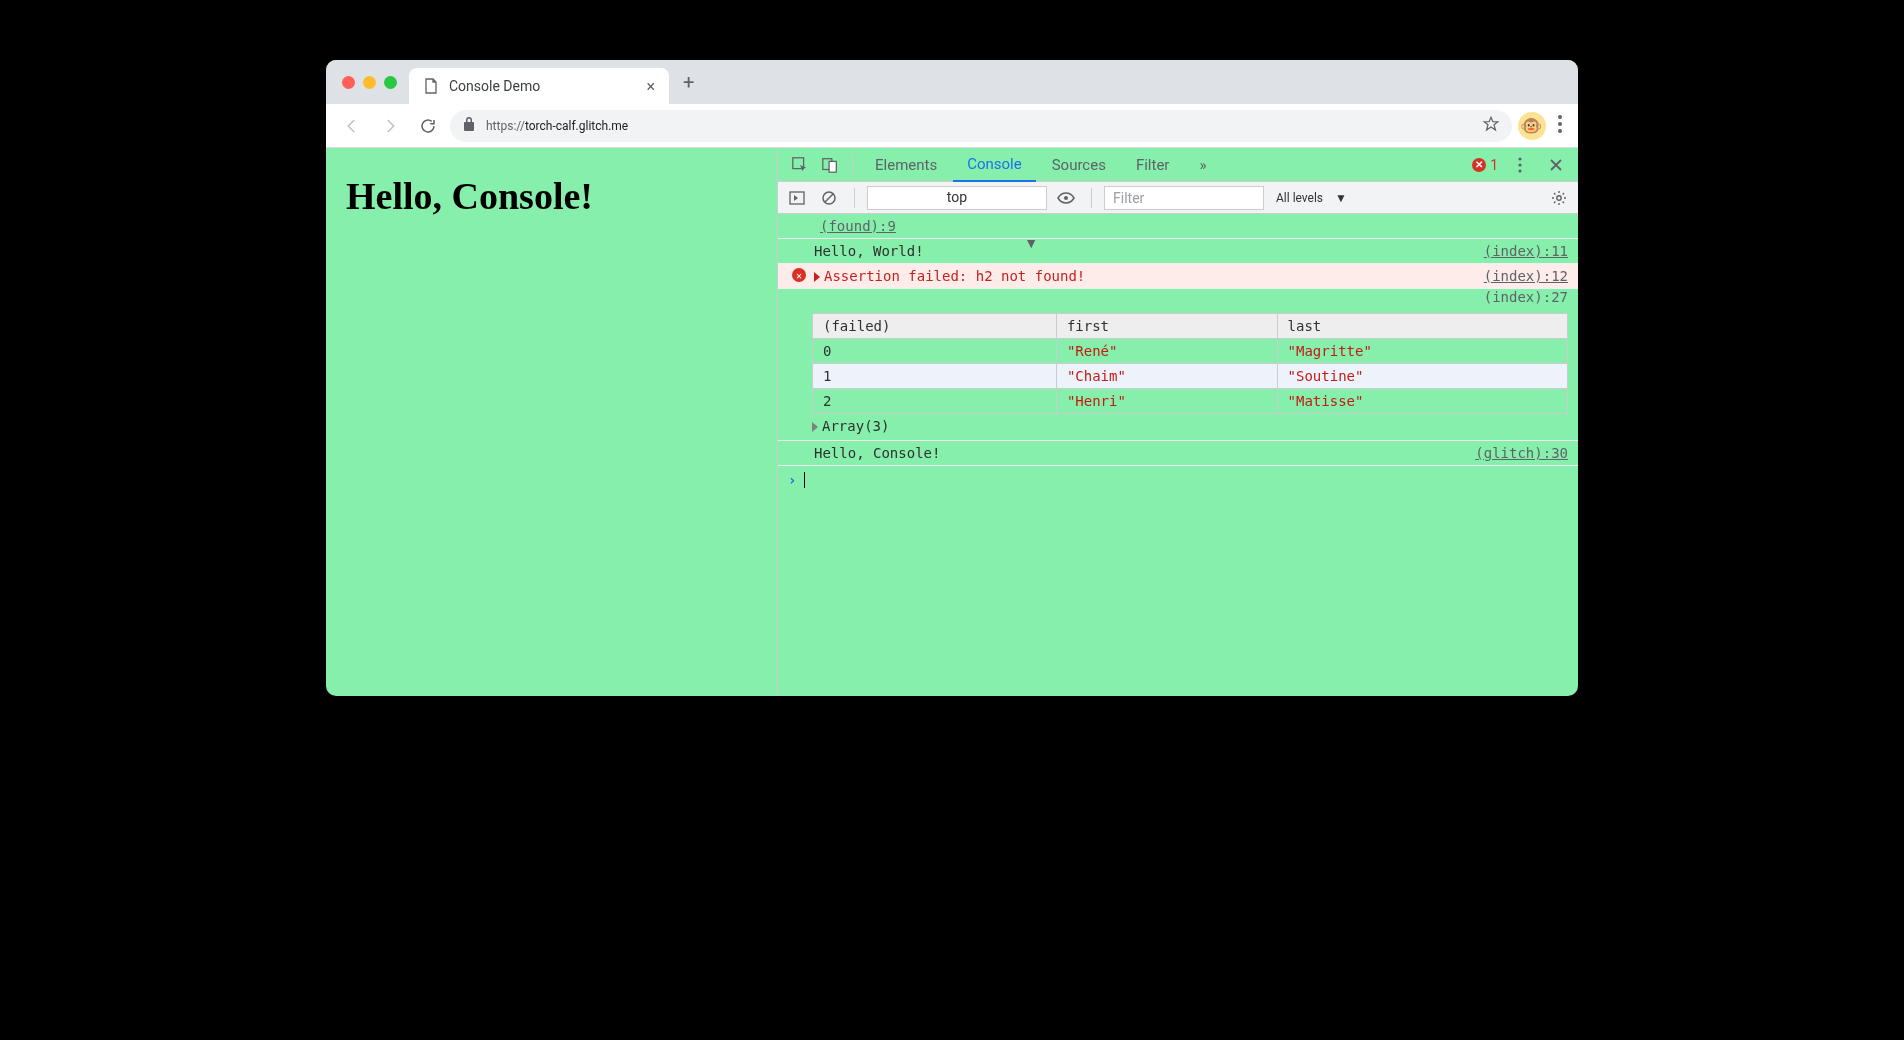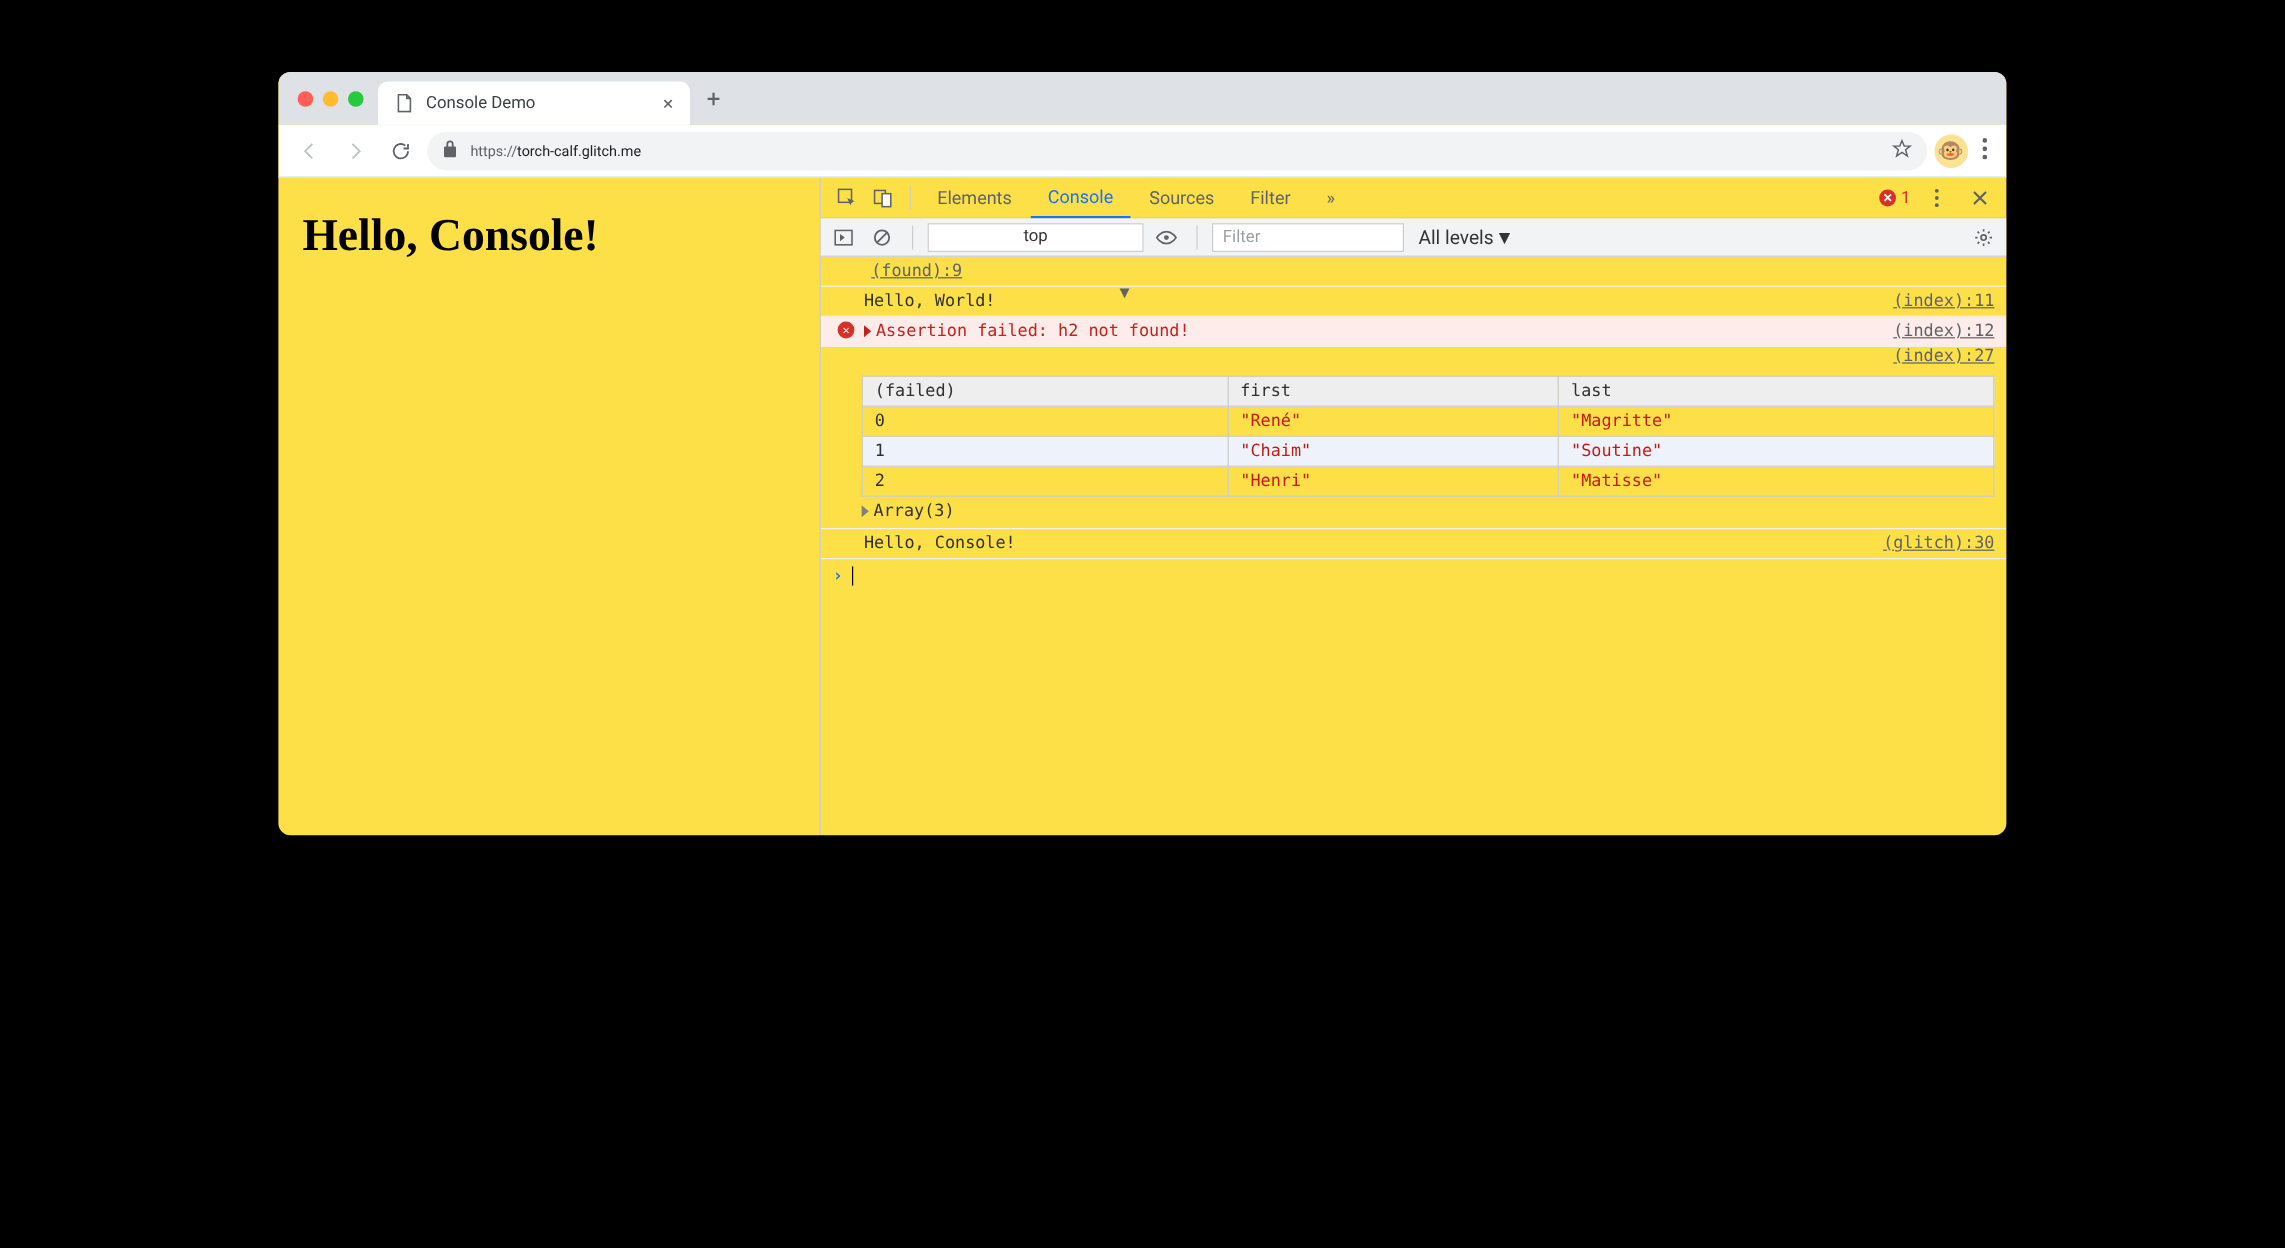--- a/index.html
+++ b/index.html
@@ -7,23 +7,23 @@
       background: #000;
       width: 1904px;
       height: 1040px;
       font-family: -apple-system, BlinkMacSystemFont, "Segoe UI", Roboto, sans-serif;
       display: flex;
       align-items: flex-start;
       justify-content: center;
     }
     .window {
       margin-top: 60px;
-      width: 1440px;
+      width: 1252px;
       height: 636px;
-      background: #fde047;
+      background: #86efac;
       border-radius: 10px;
       box-shadow: 0 20px 60px rgba(0,0,0,0.5);
       overflow: hidden;
       display: flex;
       flex-direction: column;
     }
     
     .tabbar {
       height: 44px;
       background: #dee1e6;
@@ -105,37 +105,37 @@
     .error-circle { width:14px; height:14px; border-radius:50%; background:#d93025; color:#fff; display:flex; align-items:center; justify-content:center; font-size:10px; font-weight:bold; }
     
     .console-toolbar {
       height:32px; display:flex; align-items:center; border-bottom:1px solid #cdcdcd;
       padding:0 6px; gap:6px; background:#f1f3f4;
     }
     .ct-btn { width:26px; height:26px; display:flex; align-items:center; justify-content:center; color:#5f6368; cursor:pointer; }
     .ct-select { display:flex; align-items:center; gap:30px; background:#fff; border:1px solid #cdcdcd; padding:2px 8px; font-size:14px; color:#333; cursor:pointer; min-width:180px; height:24px;flex-direction:column; }
     .ct-select .tri { color:#5f6368; margin-left:auto; }
     .ct-filter { background:#fff; border:1px solid #cdcdcd; padding:2px 8px; font-size:14px; color:#9aa0a6; height:24px; width:160px; display:flex; align-items:center; }
-    .ct-levels { display:flex; align-items:center; gap:1px; font-size:16px; color:#333; cursor:pointer; padding:0 6px; }
+    .ct-levels { display:flex; align-items:center; gap:12px; font-size:12px; color:#333; cursor:pointer; padding:0 6px; }
     .ct-gear { margin-left:auto; }
     
     .console-body { flex:1; overflow:auto; font-family: Menlo, Consolas, monospace; font-size:14px; }
     .msg { display:flex; align-items:flex-start; padding:4px 10px; border-bottom:1px solid #f0f0f0; }
     .msg .gutter { width:22px; display:flex; align-items:center; justify-content:center; }
     .msg .text { flex:1; padding-left:4px; color:#303030; }
     .msg .src { color:#5f6368; text-decoration:underline; cursor:pointer; white-space:nowrap; padding-left:10px; }
     .msg.error { background:#fdecea; }
     .msg.error .text { color:#c5221f; }
     .msg.error .gutter .err-icn { width:14px; height:14px; border-radius:50%; background:#d93025; color:#fff; display:flex; align-items:center; justify-content:center; font-size:10px; font-weight:bold; }
     .tri-right { display:inline-block; width:0; height:0; border-top:5px solid transparent; border-bottom:5px solid transparent; border-left:6px solid #808080; margin-right:4px; vertical-align:middle; }
     .msg.error .tri-right { border-left-color:#c5221f; }
     
     .table-block { padding:4px 10px 6px 34px; border-bottom:1px solid #f0f0f0; }
     .table-src { text-align:right; padding:0 10px 4px 0; }
-    .table-src a { color:#5f6368; text-decoration:underline; font-family: Menlo, Consolas, monospace; font-size:14px; cursor:pointer;}
+    .table-src a { color:#5f6368; font-family: Menlo, Consolas, monospace; font-size:14px; cursor:pointer;}
     table.ctable { border-collapse:collapse; width:100%; font-family: Menlo, Consolas, monospace; font-size:14px; border:1px solid #aaa; }
     table.ctable th, table.ctable td { border:1px solid #ccc; padding:4px 10px; text-align:left; }
     table.ctable th { background:#eee; font-weight:normal; color:#303030; }
     table.ctable tr:nth-child(even) td { background:#eef3fb; }
     table.ctable td.idx { color:#303030; }
     table.ctable td.str { color:#c41a16; }
     .array-line { padding:4px 0 0 0; color:#303030; }
     
     .prompt { display:flex; align-items:center; padding:6px 10px; font-family: Menlo, Consolas, monospace; font-size:14px; }
     .prompt .chev { color:#1a73e8; font-weight:bold; margin-right:8px; }

